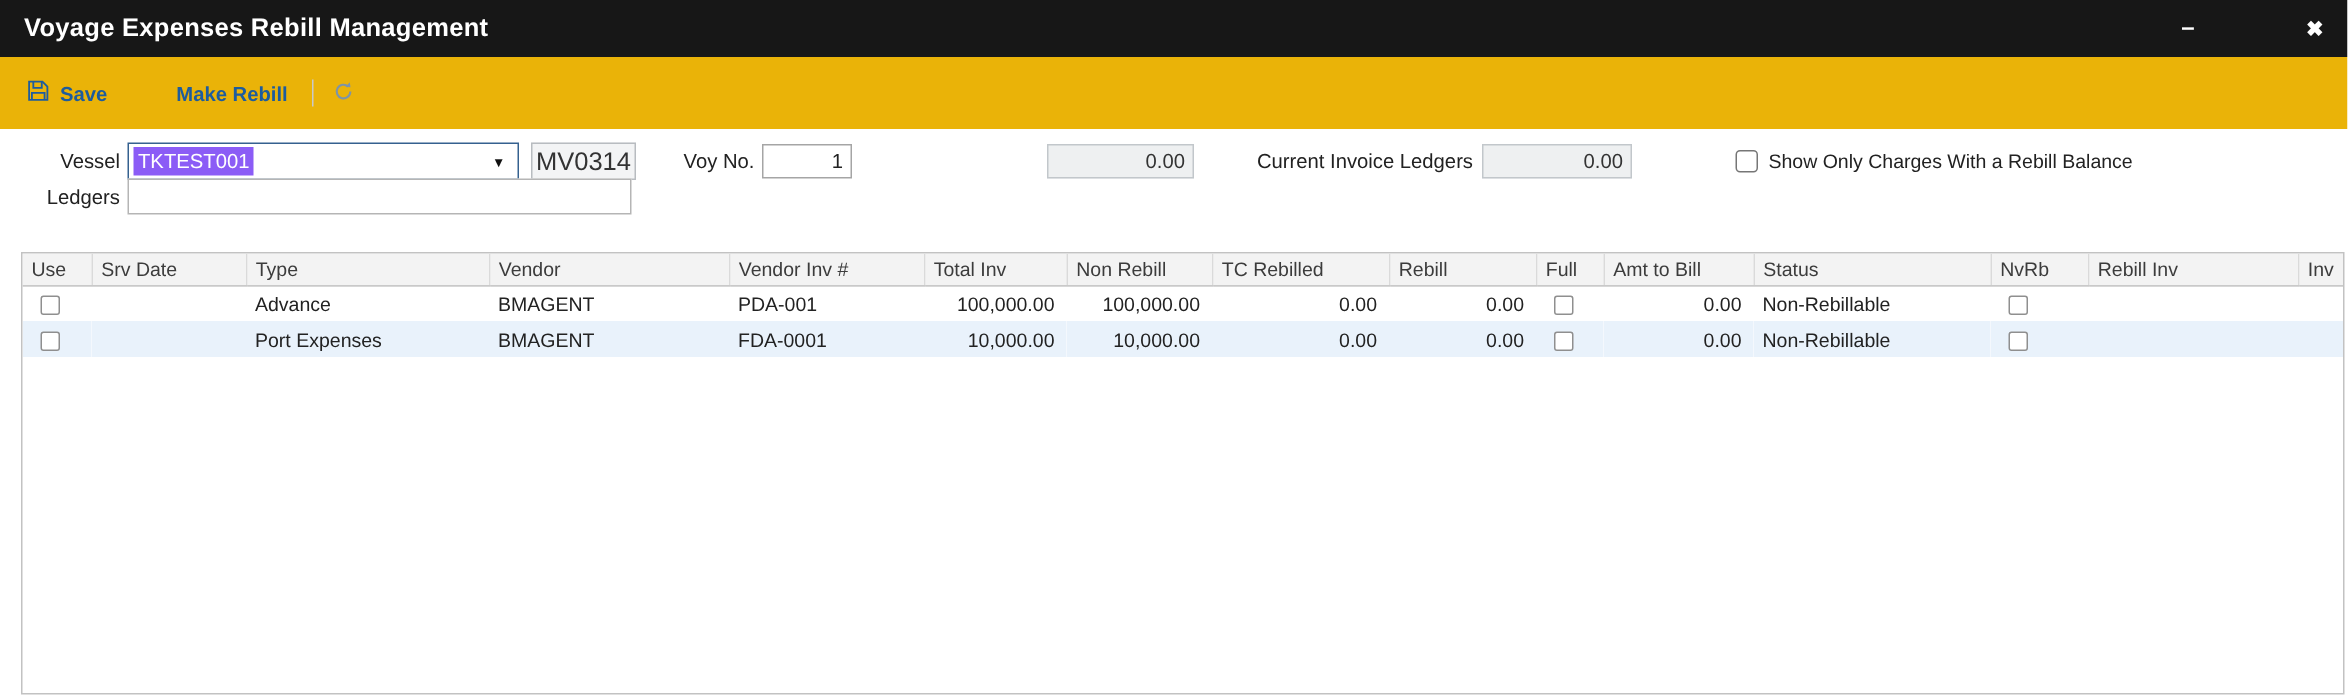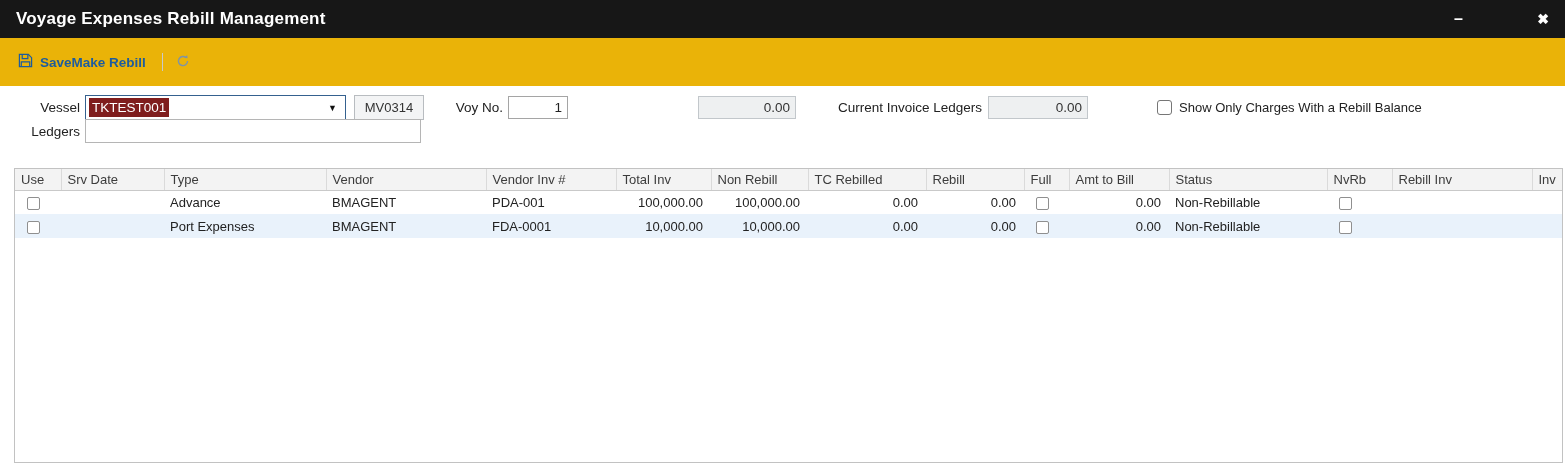--- a/index.html
+++ b/index.html
@@ -10,37 +10,37 @@
   
   .titlebar { position:absolute; top:0; left:0; width:100%; height:38px; background:#171717; color:#fff; }
   .titlebar .title { position:absolute; left:16px; top:0; line-height:38px; font-size:17px; font-weight:bold; letter-spacing:.2px; }
   .win-btn { position:absolute; top:0; height:38px; line-height:38px; color:#fff; font-weight:bold; cursor:pointer; background:none; border:none; font-family:inherit; }
   .btn-min { right:102px; font-size:16px; }
   .btn-close { right:16px; font-size:14px; }
 
   
   .toolbar { position:absolute; top:38px; left:0; width:100%; height:48px; display:flex; align-items:center; padding-left:18px; background:#eab308; }
   .tb-btn { display:flex; align-items:center; gap:7px; background:none; border:none; color:#1d5c9e; font-weight:bold; font-size:13.5px; font-family:inherit; cursor:pointer; }
-  .tb-make-rebill { }
+  .tb-make-rebill { margin-left:46px; }
   .tb-sep { width:1px; height:18px; background:#c9c9c9; margin-left:16px; }
   .tb-refresh { margin-left:13px; }
 
   
   .flabel { position:absolute; font-size:13.5px; color:#222; height:25px; line-height:25px; text-align:right; white-space:nowrap; }
   .lab-vessel  { left:0;   top:95px;  width:80px; }
   .lab-ledgers { left:0;   top:119px; width:80px; }
   .lab-voy     { left:423px; top:95px; width:80px;padding-left:30px; }
   .lab-ccap    { left:573px; top:95px; width:120px; }
   .lab-cinv    { left:802px; top:95px; width:180px; }
 
   .combo { position:absolute; top:95px; left:85px; width:261px; height:25px; border:1px solid #35618f; background:#fff; display:flex; align-items:center; padding-left:3px; }
-  .combo-sel { background:#7f1d1d; color:#fff; font-size:13.5px; padding:2px 3px; white-space:nowrap; }
+  .combo-sel { background:#8b5cf6; color:#fff; font-size:13.5px; padding:2px 3px; white-space:nowrap; }
   .combo-arrow { position:absolute; right:8px; top:0; line-height:24px; font-size:9px; color:#111; }
 
-  .code-box { position:absolute; top:95px; left:354px; width:70px; height:25px; background:#f3f4f5; border:1px solid #b8bcc0; text-align:center; line-height:23px; font-size:13px; color:#333; }
+  .code-box { position:absolute; top:95px; left:354px; width:70px; height:25px; background:#f3f4f5; border:1px solid #b8bcc0; text-align:center; line-height:23px; font-size:17px; color:#333; }
 
   .inp { position:absolute; height:23px; border:1px solid #a5a5a5; font-family:inherit; font-size:13.5px; padding:0 5px; color:#222; background:#fff; }
   .inp:disabled { background:#eef0f1; border-color:#c2c7cb; color:#333; }
   #voy     { top:96px;  left:508px; width:60px;  text-align:right; }
   #ccap    { top:96px;  left:698px; width:98px;  text-align:right; }
   #cinv    { top:96px;  left:988px; width:100px; text-align:right; }
   #ledgers { top:119px; left:85px;  width:336px; height:24px; border-color:#b5b5b5; }
 
   .filter-check { position:absolute; top:100px; left:1157px; width:15px; height:15px; border:1px solid #767676; border-radius:3px; background:#fff; cursor:pointer; }
   .filter-label { position:absolute; left:1179px; top:99px; font-size:13px; color:#222; line-height:17px; }

